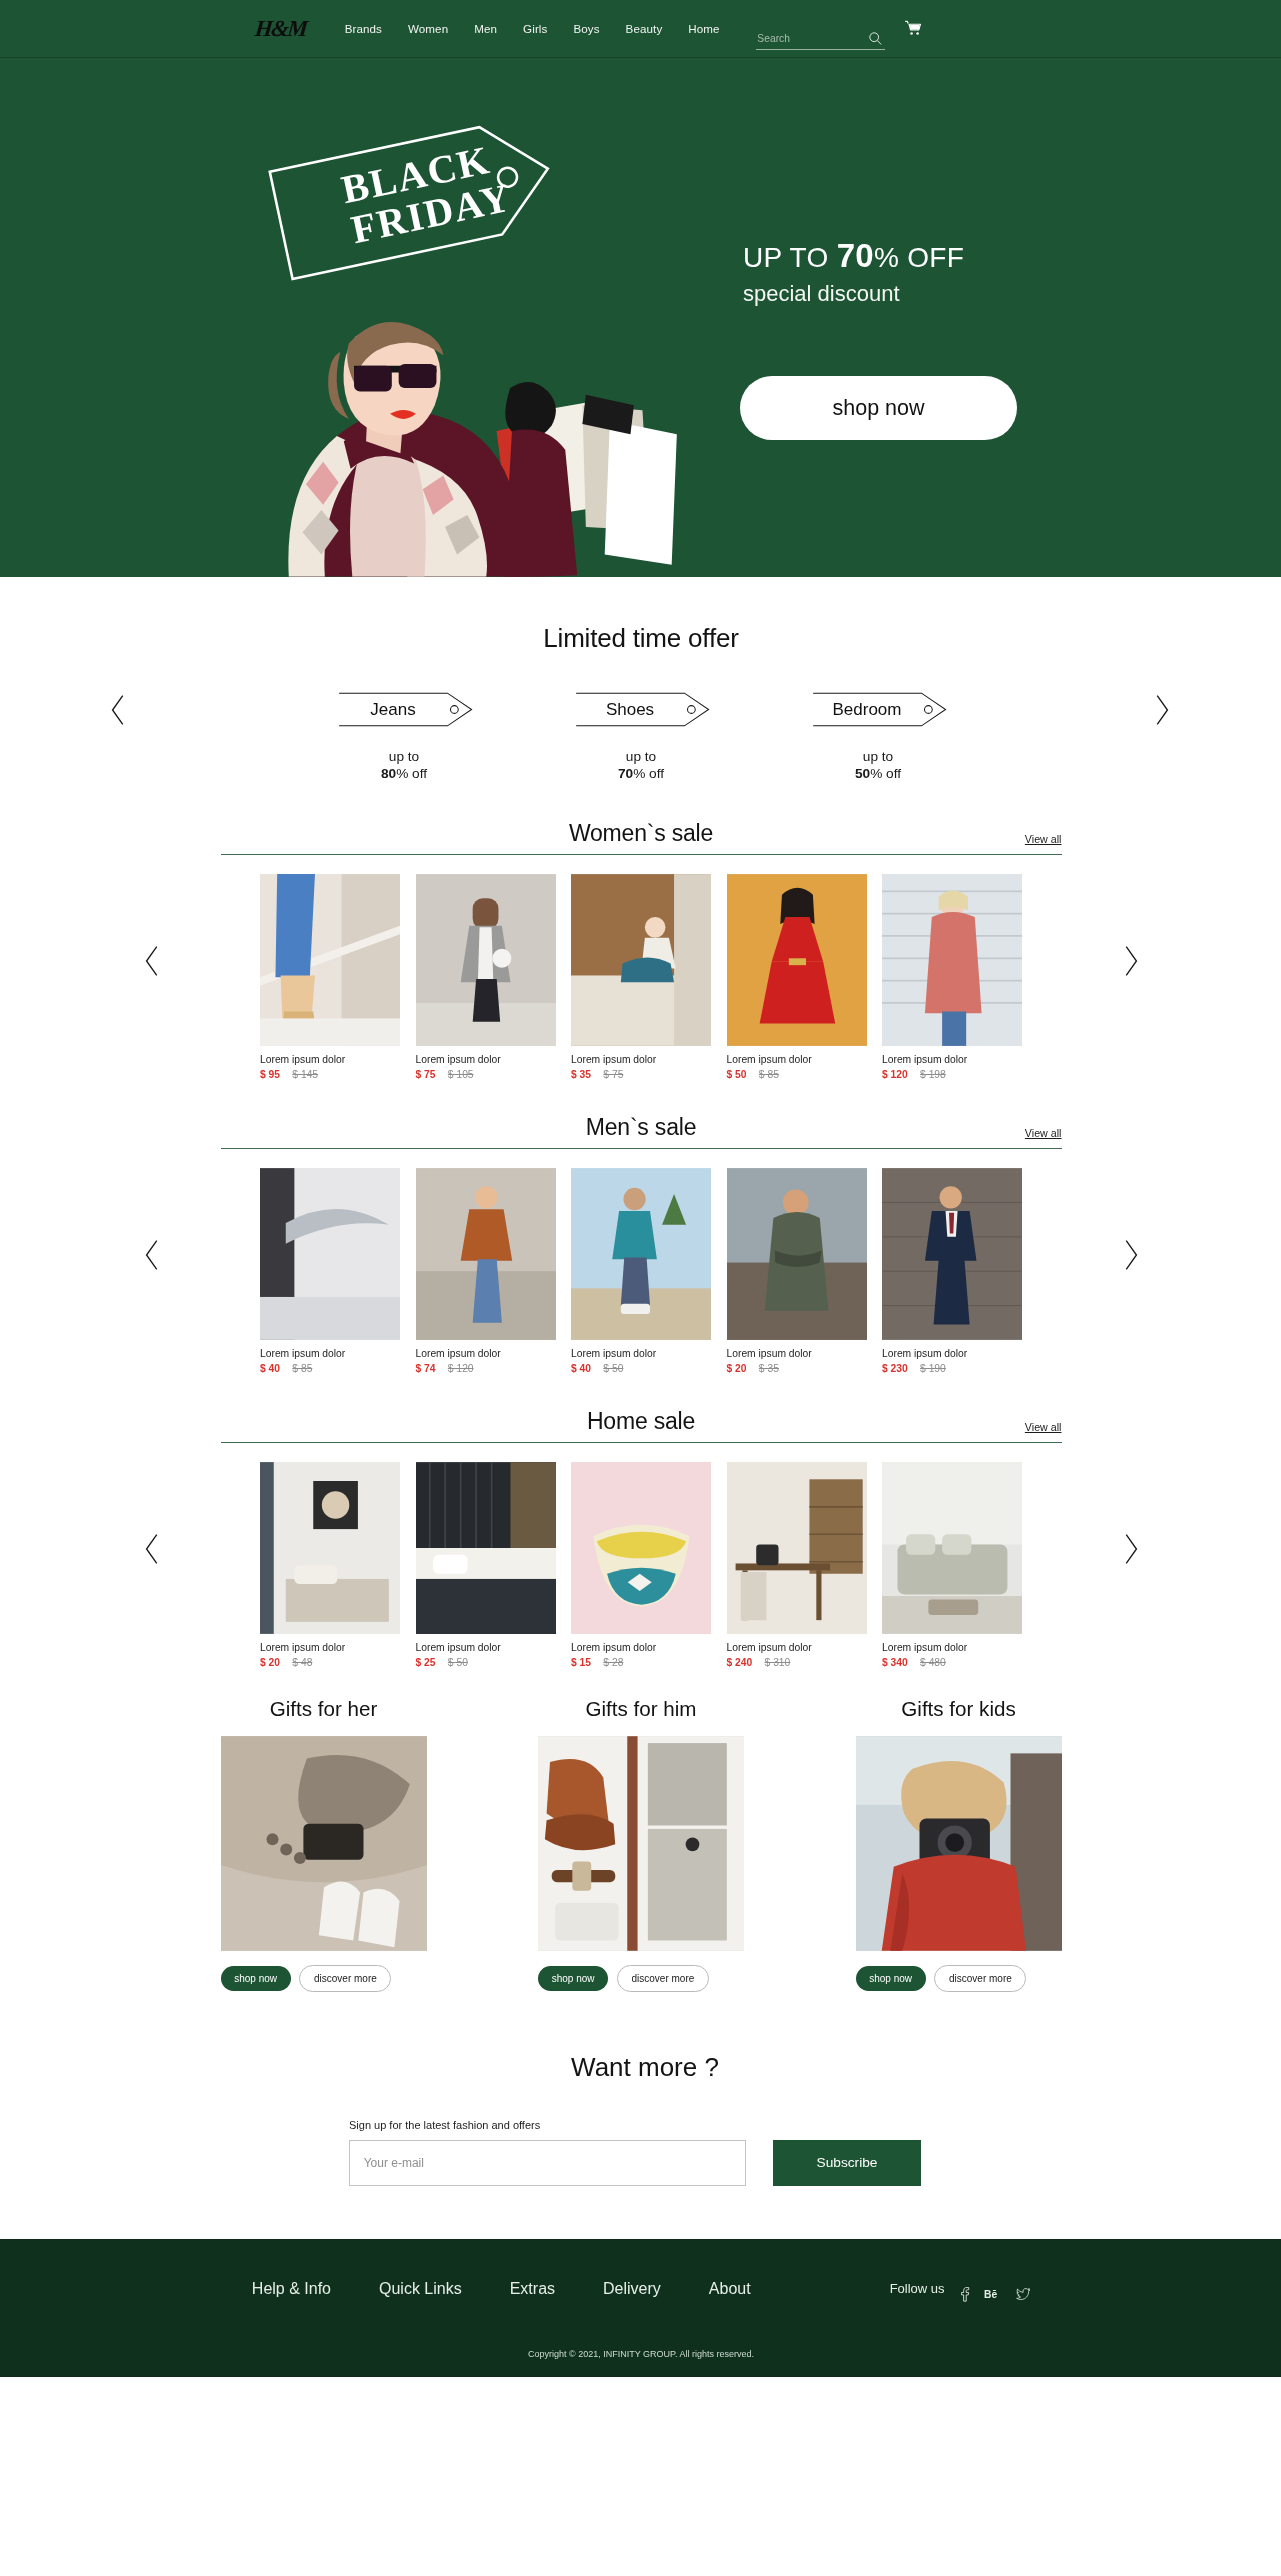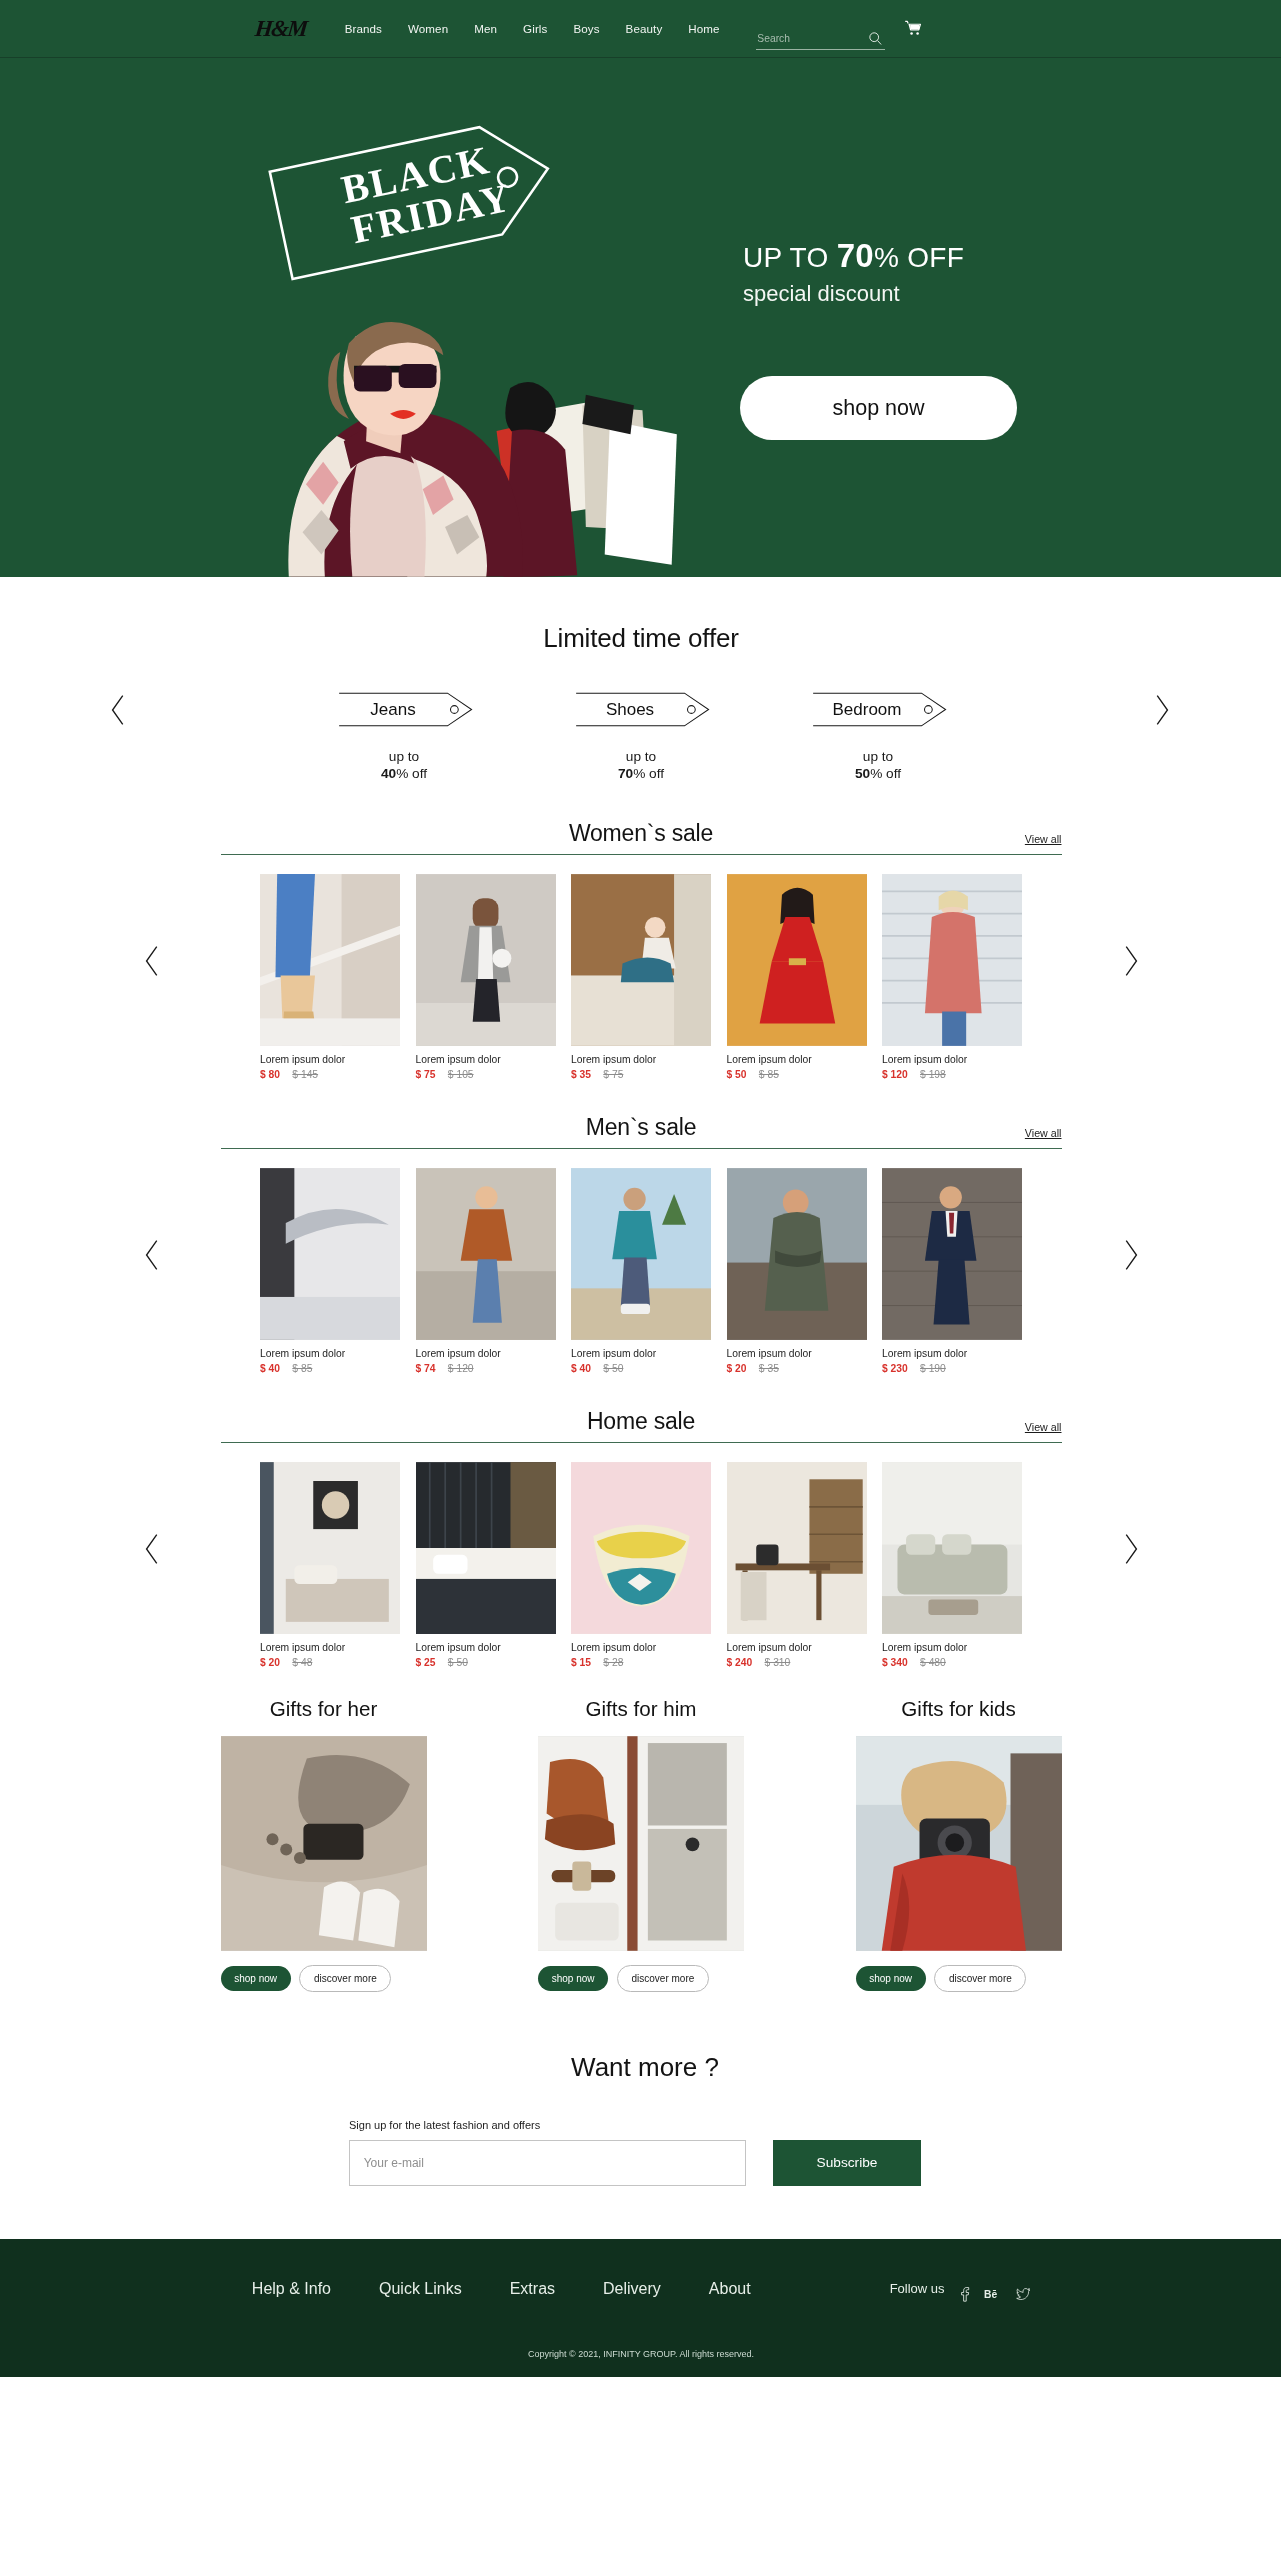--- a/index.html
+++ b/index.html
@@ -463,21 +463,21 @@
 
     <div class="tag-card">
       <div class="tag-shape">
         <svg width="155" height="43" viewBox="0 0 180 50">
           <path d="M14 6 H140 L168 25 L140 44 H14" fill="none" stroke="#1a1a1a" stroke-width="1.2"></path>
           <circle cx="148" cy="25" r="4.5" fill="none" stroke="#1a1a1a" stroke-width="1.2"></circle>
         </svg>
         <span class="label">Jeans</span>
       </div>
       <div class="upto">up to</div>
-      <div class="pct"><b>40</b><span>% off</span></div>
+      <div class="pct"><b>80</b><span>% off</span></div>
     </div>
 
     <div class="tag-card">
       <div class="tag-shape">
         <svg width="155" height="43" viewBox="0 0 180 50">
           <path d="M14 6 H140 L168 25 L140 44 H14" fill="none" stroke="#1a1a1a" stroke-width="1.2"></path>
           <circle cx="148" cy="25" r="4.5" fill="none" stroke="#1a1a1a" stroke-width="1.2"></circle>
         </svg>
         <span class="label">Shoes</span>
       </div>
@@ -524,21 +524,21 @@
             <rect x="95" y="0" width="68" height="200" fill="#d8cfc5"></rect>
             <path d="M0 120 l163 -60 v10 l-163 60z" fill="#f3f0ec"></path>
             <path d="M20 0 h44 l-6 120 h-40z" fill="#4b7fc4"></path>
             <path d="M24 118 h40 l-4 50 h-34z" fill="#e9c79a"></path>
             <path d="M28 160 h34 l4 32 h-40z" fill="#d9b277"></path>
             <rect x="0" y="168" width="163" height="32" fill="#f1efec"></rect>
           </svg>
       </div>
       <div class="name">Lorem ipsum dolor</div>
       <div class="prices">
-        <span class="sale">$ 80</span>
+        <span class="sale">$ 95</span>
         <span class="orig">$ 145</span>
       </div>
     </div>
 
     <div class="prod">
       <div class="img">
         <svg width="140" height="172" viewBox="0 0 163 200">
             <rect width="163" height="200" fill="#cfcac4"></rect>
             <rect x="0" y="150" width="163" height="50" fill="#dcd8d2"></rect>
             <rect x="66" y="28" width="30" height="36" rx="12" fill="#7a543c"></rect>

